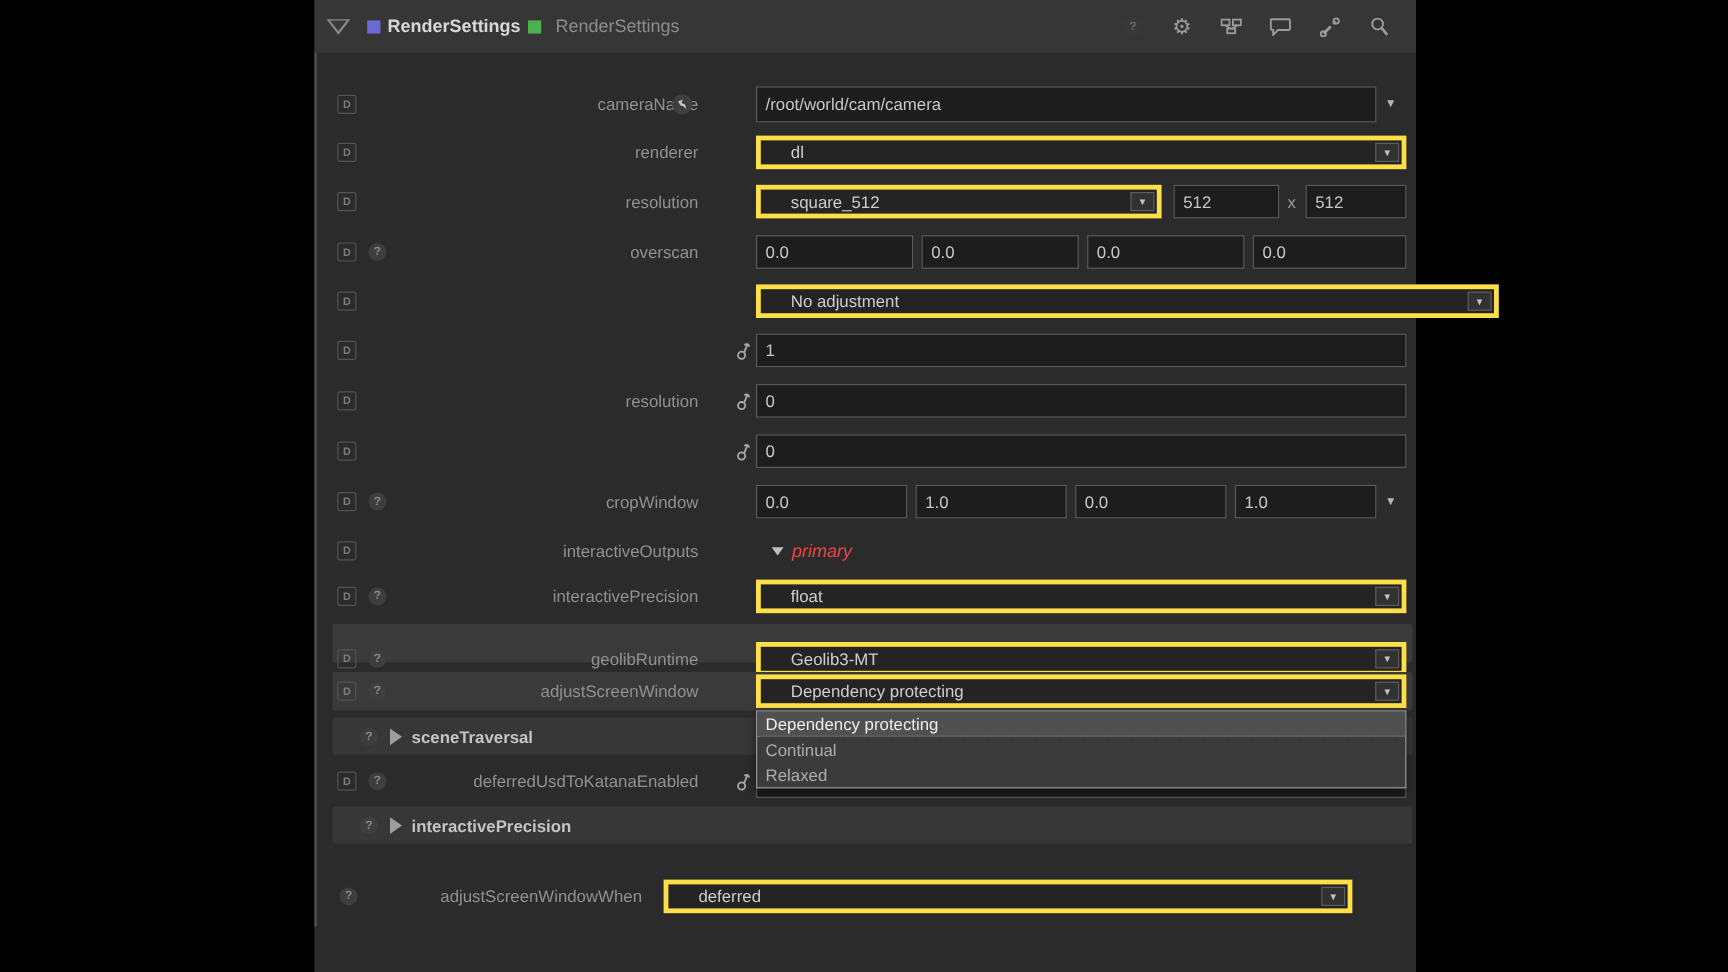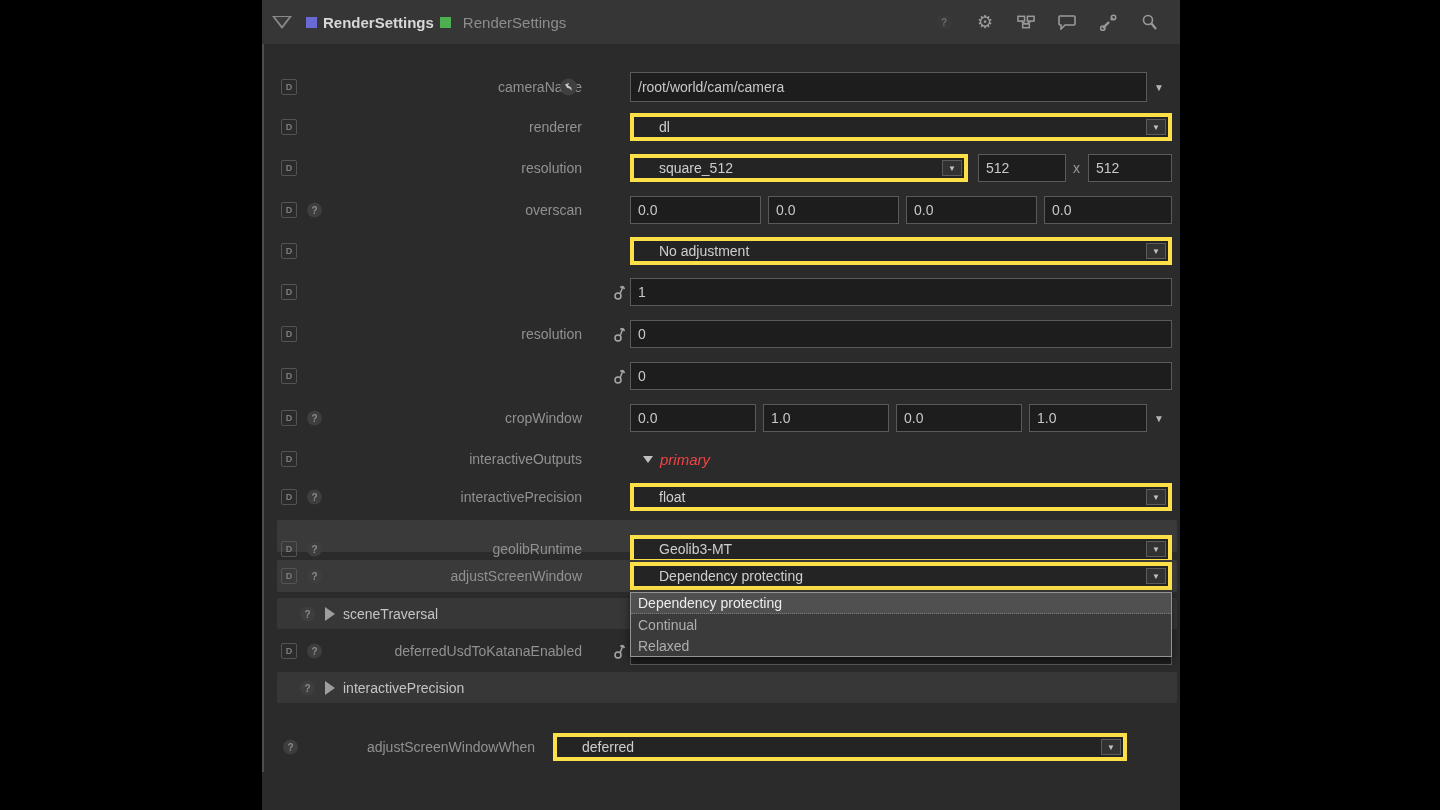--- a/index.html
+++ b/index.html
@@ -54,21 +54,21 @@
           color:#9a9a9a; font-size:14px; }
 
   
   .band { position:absolute; left:15px; width:900px; background:#3a3a3a; border-radius:2px; }
   .gband { position:absolute; left:15px; width:900px; background:#373737; border-radius:2px; }
   .gq { position:absolute; left:23px; top:50%; transform:translateY(-50%); }
   .gtri { position:absolute; left:48px; top:50%; transform:translateY(-50%);
           width:0; height:0; border-top:7px solid transparent; border-bottom:7px solid transparent;
           border-left:10px solid #9e9e9e; }
   .glabel { position:absolute; left:66px; top:0; bottom:0; display:flex; align-items:center;
-            color:#c4c4c4; font-size:14px; font-weight:normal; }
+            color:#c4c4c4; font-size:14px; font-weight:bold; }
 
   
   .io-tri { width:0;height:0; border-left:5px solid transparent; border-right:5px solid transparent;
             border-top:7px solid #c0c0c0; margin-right:7px; }
   .io-val { color:#ef4444; font-size:15px; font-style:italic; }
 
   
   #ddlist { position:absolute; left:368px; top:592px; width:542px; background:#3b3b3b;
             border:1px solid #949494; z-index:10; box-shadow:0 3px 8px rgba(0,0,0,.5); }
   .dditem { height:21px; display:flex; align-items:center; padding-left:7px;
@@ -182,21 +182,21 @@
     <div class="field" style="left:644px;width:131px">
         <span>0.0</span>
       </div>
     <div class="field" style="left:782px;width:128px">
         <span>0.0</span>
       </div>
   </div>
 
   <div class="row" style="top:237px;height:28px">
     <span class="dbox"></span>
-    <div class="combo" style="left:368px;width:542px">
+    <div class="combo" style="left:368px;width:619px">
       <span>No adjustment</span>
       <span class="arrowbtn"></span>
     </div>
   </div>
 
   <div class="row" style="top:278px;height:28px">
     <span class="dbox"></span>
     <span class="keyicon">
       <svg width="13" height="17" viewBox="0 0 13 17">
           <circle cx="5" cy="12.5" r="3" stroke="#a8a8a8" fill="none" stroke-width="1.5"></circle>

